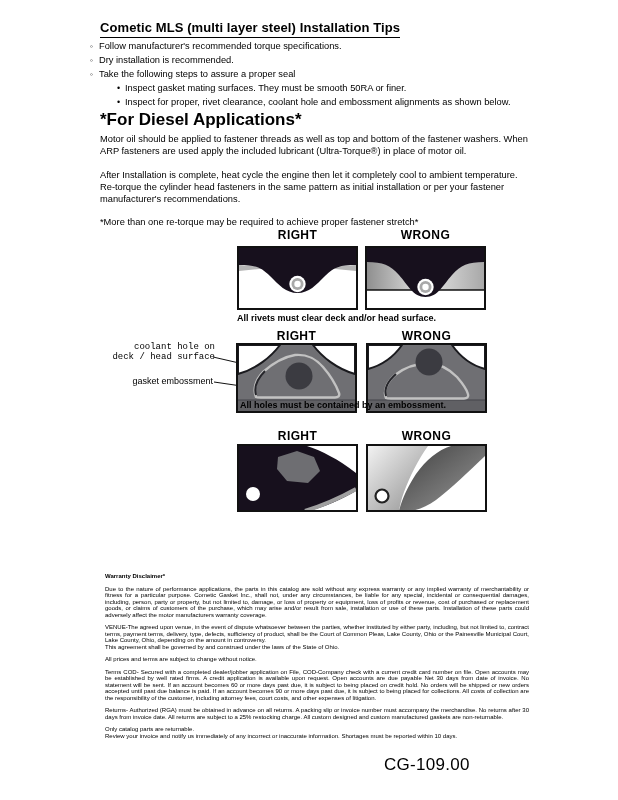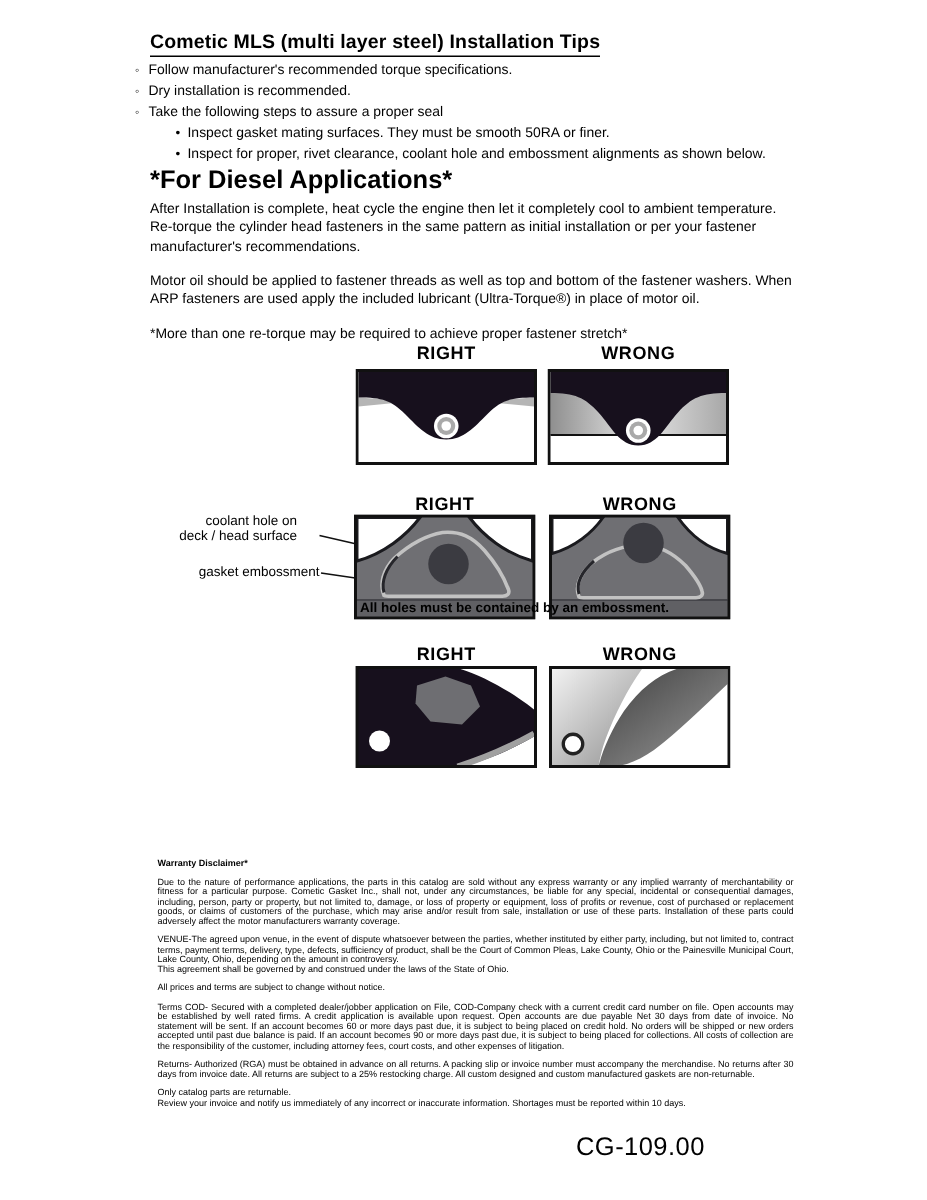--- a/index.html
+++ b/index.html
@@ -55,22 +55,22 @@
       <span>Inspect gasket mating surfaces.  They must be smooth 50RA or finer.</span>
     </div>
     <div class="tip-row lvl2">
       <span class="tip-marker">•</span>
       <span>Inspect for proper, rivet clearance, coolant hole and embossment alignments as shown below.</span>
     </div>
   </div>
 
   <div class="abs diesel">
     <div class="diesel-heading">*For Diesel Applications*</div>
+    <p>Motor oil should be applied to fastener threads as well as top and bottom of the fastener washers. When ARP fasteners are used apply the included lubricant (Ultra-Torque®) in place of motor oil.</p>
     <p>After Installation is complete, heat cycle the engine then let it completely cool to ambient temperature. Re-torque the cylinder head fasteners in the same pattern as initial installation or per your fastener manufacturer's recommendations.</p>
-    <p>Motor oil should be applied to fastener threads as well as top and bottom of the fastener washers. When ARP fasteners are used apply the included lubricant (Ultra-Torque®) in place of motor oil.</p>
     <p>*More than one re-torque may be required to achieve proper fastener stretch*</p>
   </div>
 
   <div class="abs fig-label" style="left:237px; top:228px;">RIGHT</div>
   <div class="abs fig-label" style="left:365px; top:228px;">WRONG</div>
 
   <div class="abs panel" style="left:237px; top:246px;">
     <svg width="121" height="64" viewBox="0 0 121 64">
       <rect width="121" height="64" fill="#ffffff"></rect>
       <path d="M2,19 L38,21.5 L2,25 Z" fill="#b5b5b5"></path>
@@ -97,25 +97,26 @@
       <rect x="2" y="44" width="117" height="18" fill="#ffffff"></rect>
       <line x1="2" y1="44" x2="119" y2="44" stroke="#111111" stroke-width="1.4"></line>
       <path d="M2,2 H119 V16 C103,16 96,19 87,29 C78,39 73,51 60.5,51 C48,51 43,39 34,29 C25,19 18,16 2,16 Z" fill="#17101d"></path>
       <circle cx="60.5" cy="41" r="8.2" fill="#ffffff"></circle>
       <circle cx="60.5" cy="41" r="6" fill="#a9a9a9"></circle>
       <circle cx="60.5" cy="41" r="3.2" fill="#ffffff"></circle>
       <rect x="1" y="1" width="119" height="62" fill="none" stroke="#111111" stroke-width="2"></rect>
     </svg>
   </div>
 
+  <div class="abs fig-caption" style="left:237px; top:313px;">All rivets must clear deck and/or head surface.</div>
 
   <div class="abs fig-label" style="left:236px; top:329px;">RIGHT</div>
   <div class="abs fig-label" style="left:366px; top:329px;">WRONG</div>
 
-  <div class="abs side-label" style="left:95px; top:342px; width:103px;">
+  <div class="abs side-label" style="left:112px; top:342px; width:103px;font-family:Liberation Mono, monospace;">
     <div>coolant hole on</div>
     <div>deck / head surface</div>
   </div>
   <div class="abs side-label" style="left:110px; top:376px; width:103px;">gasket embossment</div>
 
   <svg class="abs" style="left:110px; top:340px;" width="200" height="60" viewBox="0 0 200 60">
     <line x1="103" y1="17" x2="190" y2="37" stroke="#111111" stroke-width="1"></line>
     <line x1="104" y1="42" x2="152" y2="49" stroke="#111111" stroke-width="1"></line>
   </svg>
 

